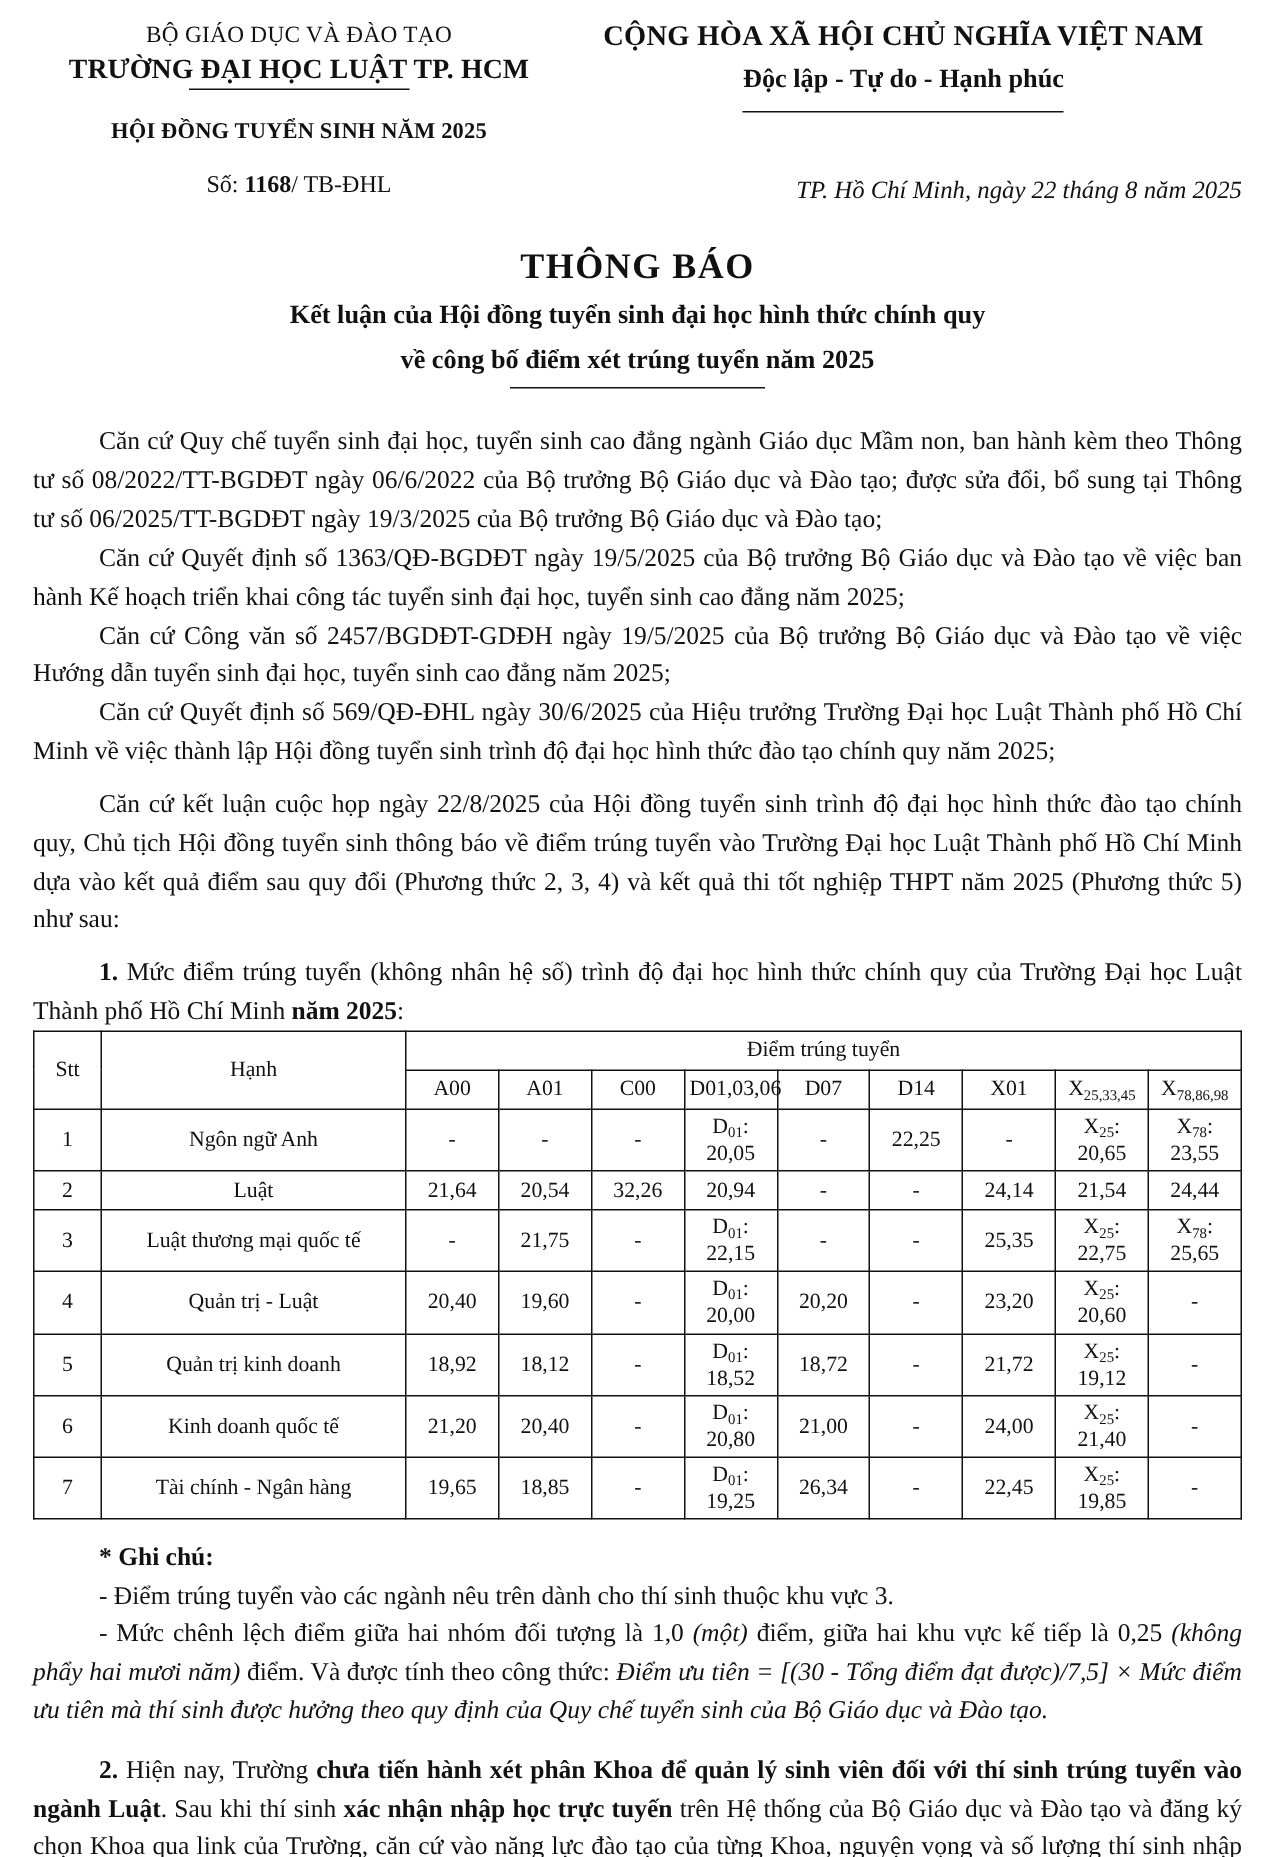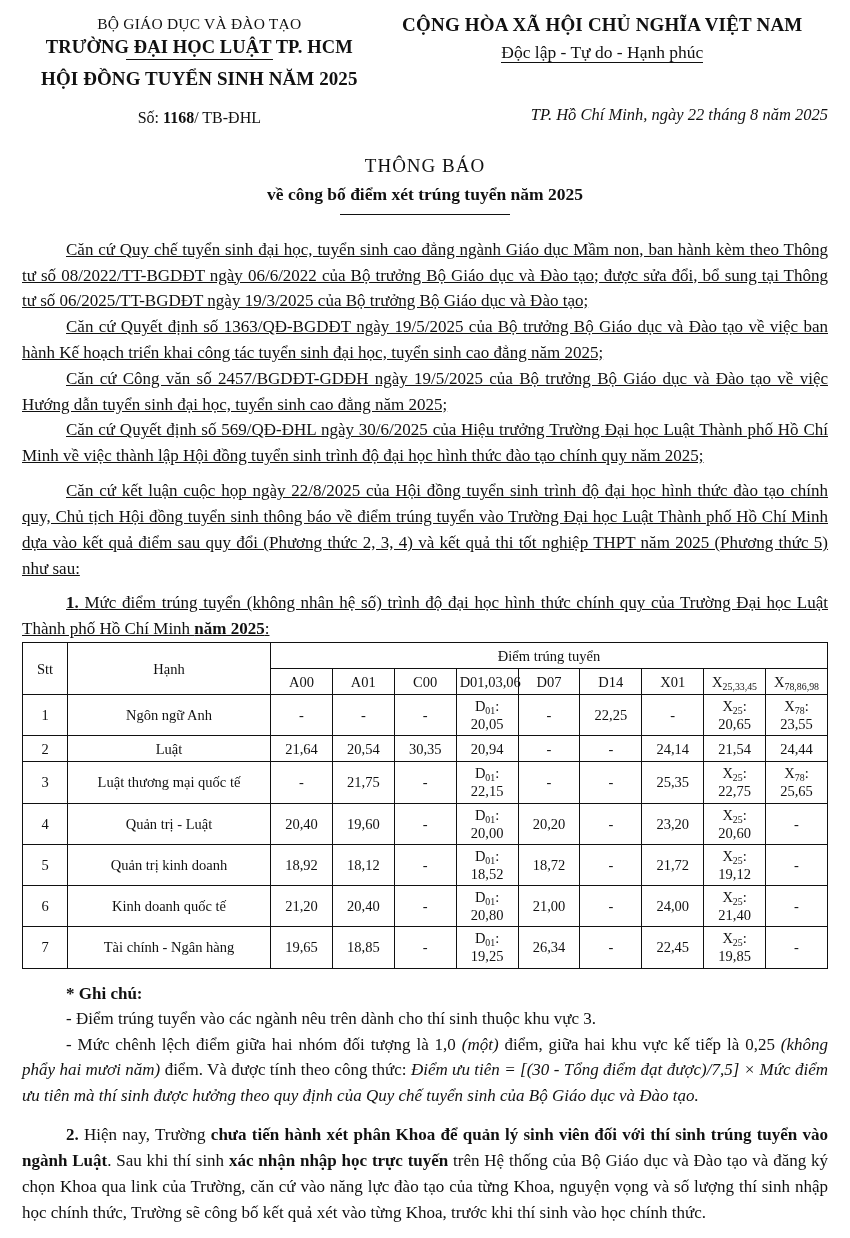--- a/index.html
+++ b/index.html
@@ -53,45 +53,45 @@
   }
   .hdr-university::after {
     content: "";
     position: absolute;
     left: 26%;
     right: 26%;
     bottom: 1px;
     border-bottom: 1.4px solid #111;
   }
   .hdr-council {
-    font-size: 19px;
+    font-size: 15px;
     font-weight: bold;
     line-height: 1.5;
-    margin-top: 4px;
+    margin-top: 16px;
     letter-spacing: .1px;
   }
   .hdr-number {
     font-size: 16px;
     margin-top: 16px;
   }
   .hdr-number b { font-weight: bold; }
 
   .hdr-country {
     font-size: 19px;
     font-weight: bold;
     letter-spacing: .2px;
     line-height: 1.35;
   }
   .hdr-motto {
     font-size: 17.5px;
-    font-weight: normal;
+    font-weight: bold;
     margin-top: 4px;
     display: inline-block;
     position: relative;
-    padding-bottom: 0;
+    padding-bottom: 12px;
   }
   .hdr-motto::after {
     content: "";
     position: absolute;
     left: 0;
     right: 0;
     bottom: 0;
     border-bottom: 1.4px solid #111;
   }
   .hdr-place-date {
@@ -100,22 +100,22 @@
     margin-top: 42px;
     text-align: right;
   }
 
   
   .title-block {
     text-align: center;
     margin-top: 28px;
   }
   .doc-type {
-    font-size: 19px;
-    font-weight: normal;
+    font-size: 24px;
+    font-weight: bold;
     letter-spacing: 1px;
   }
   .doc-subtitle {
     font-size: 17.5px;
     font-weight: bold;
     line-height: 1.45;
     margin-top: 5px;
   }
   .title-rule {
     width: 170px;
@@ -126,21 +126,20 @@
   
   .body-text {
     margin-top: 22px;
     font-size: 17px;
     line-height: 1.52;
     text-align: justify;
   }
   .body-text p {
     margin: 0;
     text-indent: 44px;
-    text-decoration: underline;
   }
   .body-text p.spaced { margin-top: 9px; }
   .body-text b { font-weight: bold; }
 
   
   .score-table {
     width: 100%;
     border-collapse: collapse;
     font-size: 14.5px;
     table-layout: fixed;
@@ -214,20 +213,21 @@
     </div>
     <div class="hdr-right">
       <div class="hdr-country">CỘNG HÒA XÃ HỘI CHỦ NGHĨA VIỆT NAM</div>
       <div class="hdr-motto">Độc lập - Tự do - Hạnh phúc</div>
       <div class="hdr-place-date">TP. Hồ Chí Minh, ngày 22 tháng 8 năm 2025</div>
     </div>
   </div>
 
   <div class="title-block">
     <div class="doc-type">THÔNG BÁO</div>
+    <div class="doc-subtitle">Kết luận của Hội đồng tuyển sinh đại học hình thức chính quy</div>
     <div class="doc-subtitle">về công bố điểm xét trúng tuyển năm 2025</div>
     <div class="title-rule"></div>
   </div>
 
   <div class="body-text">
     <p>Căn cứ Quy chế tuyển sinh đại học, tuyển sinh cao đẳng ngành Giáo dục Mầm non, ban hành kèm theo Thông tư số 08/2022/TT-BGDĐT ngày 06/6/2022 của Bộ trưởng Bộ Giáo dục và Đào tạo; được sửa đổi, bổ sung tại Thông tư số 06/2025/TT-BGDĐT ngày 19/3/2025 của Bộ trưởng Bộ Giáo dục và Đào tạo;</p>
     <p>Căn cứ Quyết định số 1363/QĐ-BGDĐT ngày 19/5/2025 của Bộ trưởng Bộ Giáo dục và Đào tạo về việc ban hành Kế hoạch triển khai công tác tuyển sinh đại học, tuyển sinh cao đẳng năm 2025;</p>
     <p>Căn cứ Công văn số 2457/BGDĐT-GDĐH ngày 19/5/2025 của Bộ trưởng Bộ Giáo dục và Đào tạo về việc Hướng dẫn tuyển sinh đại học, tuyển sinh cao đẳng năm 2025;</p>
     <p>Căn cứ Quyết định số 569/QĐ-ĐHL ngày 30/6/2025 của Hiệu trưởng Trường Đại học Luật Thành phố Hồ Chí Minh về việc thành lập Hội đồng tuyển sinh trình độ đại học hình thức đào tạo chính quy năm 2025;</p>
     <p class="spaced">Căn cứ kết luận cuộc họp ngày 22/8/2025 của Hội đồng tuyển sinh trình độ đại học hình thức đào tạo chính quy, Chủ tịch Hội đồng tuyển sinh thông báo về điểm trúng tuyển vào Trường Đại học Luật Thành phố Hồ Chí Minh dựa vào kết quả điểm sau quy đổi (Phương thức 2, 3, 4) và kết quả thi tốt nghiệp THPT năm 2025 (Phương thức 5) như sau:</p>
@@ -265,21 +265,21 @@
         <td>22,25</td>
         <td>-</td>
         <td><span>X</span><sub>25</sub><span>: 20,65</span></td>
         <td><span>X</span><sub>78</sub><span>: 23,55</span></td>
       </tr>
       <tr>
         <td>2</td>
         <td class="cell-nganh">Luật</td>
         <td>21,64</td>
         <td>20,54</td>
-        <td>30,35</td>
+        <td>32,26</td>
         <td><span></span><sub></sub><span>20,94</span></td>
         <td>-</td>
         <td>-</td>
         <td>24,14</td>
         <td><span></span><sub></sub><span>21,54</span></td>
         <td><span></span><sub></sub><span>24,44</span></td>
       </tr>
       <tr>
         <td>3</td>
         <td class="cell-nganh">Luật thương mại quốc tế</td>

